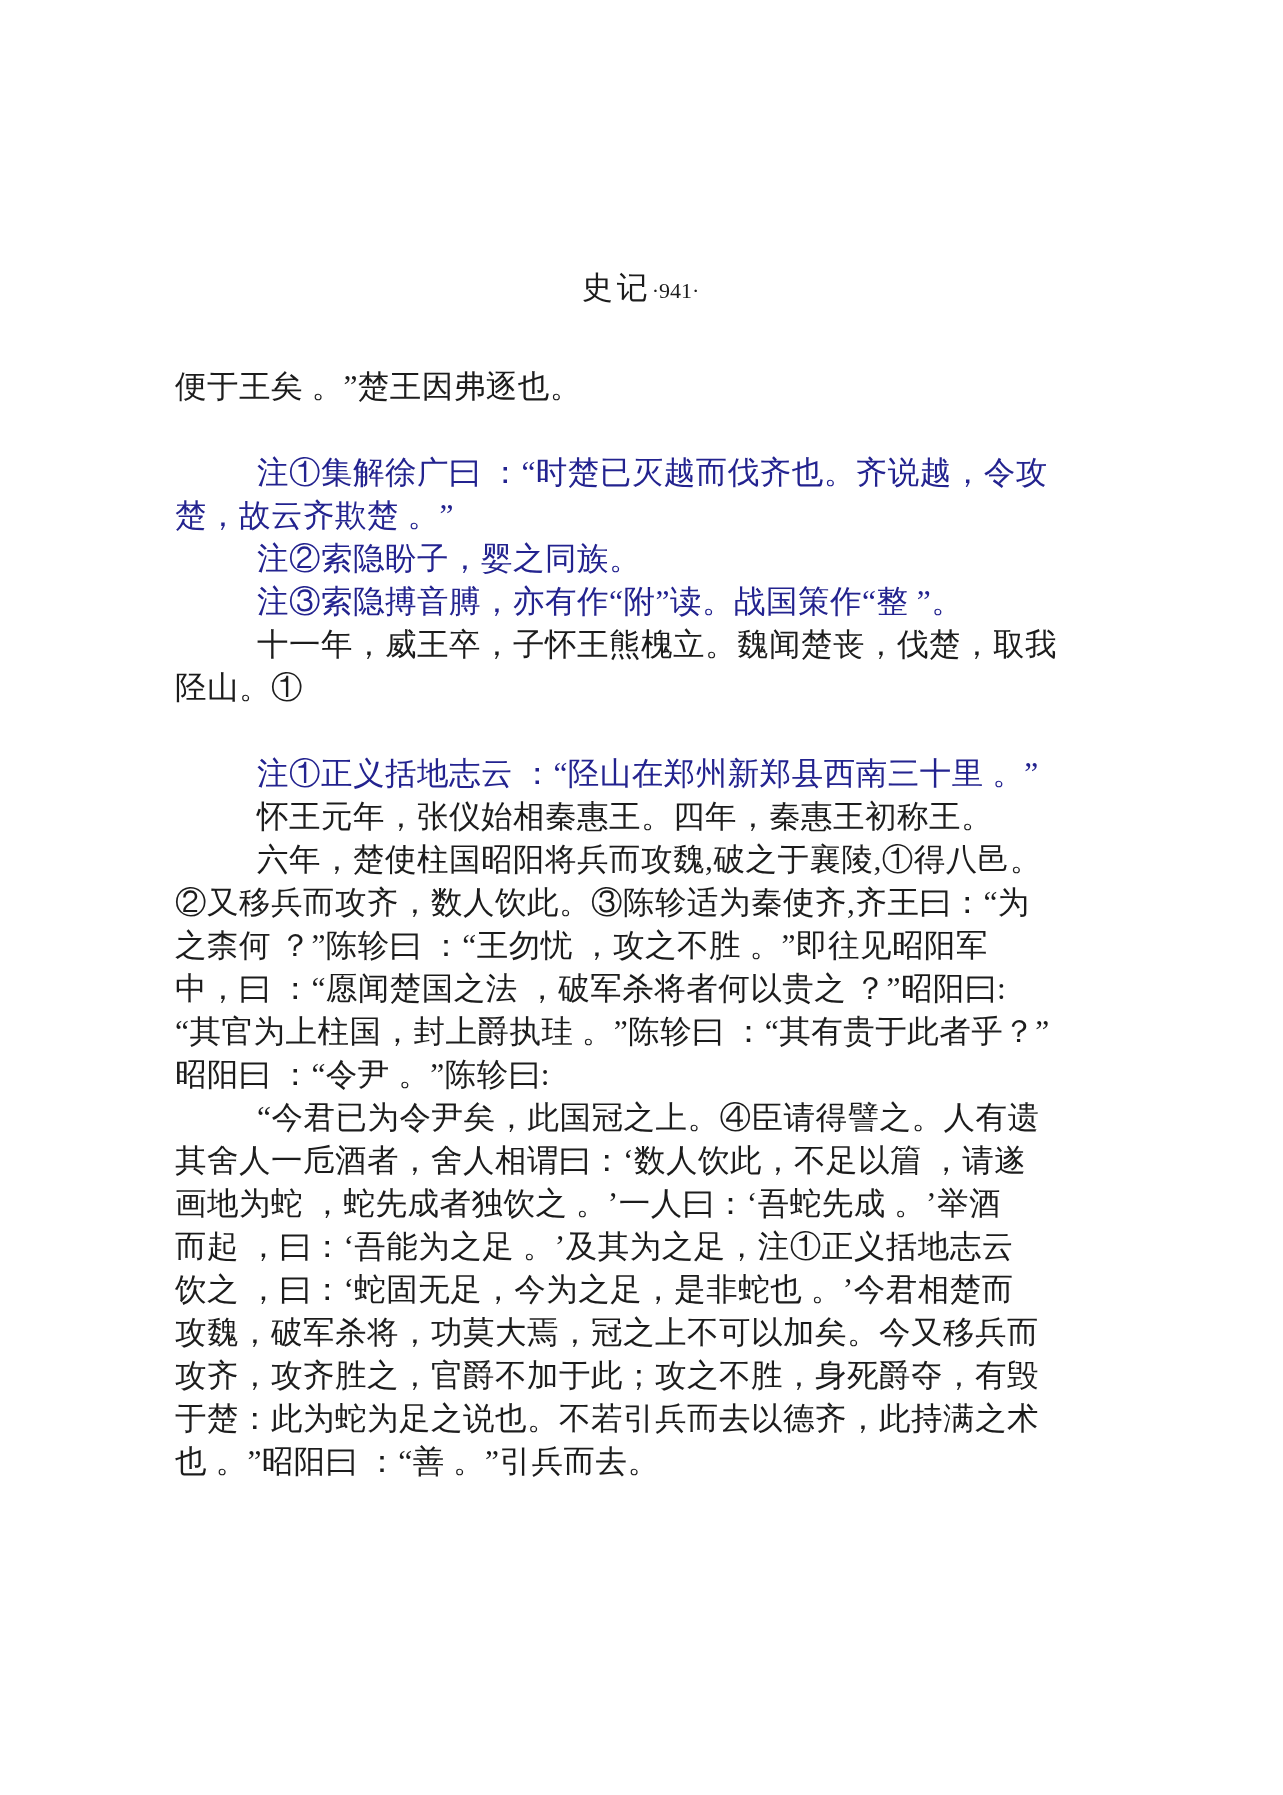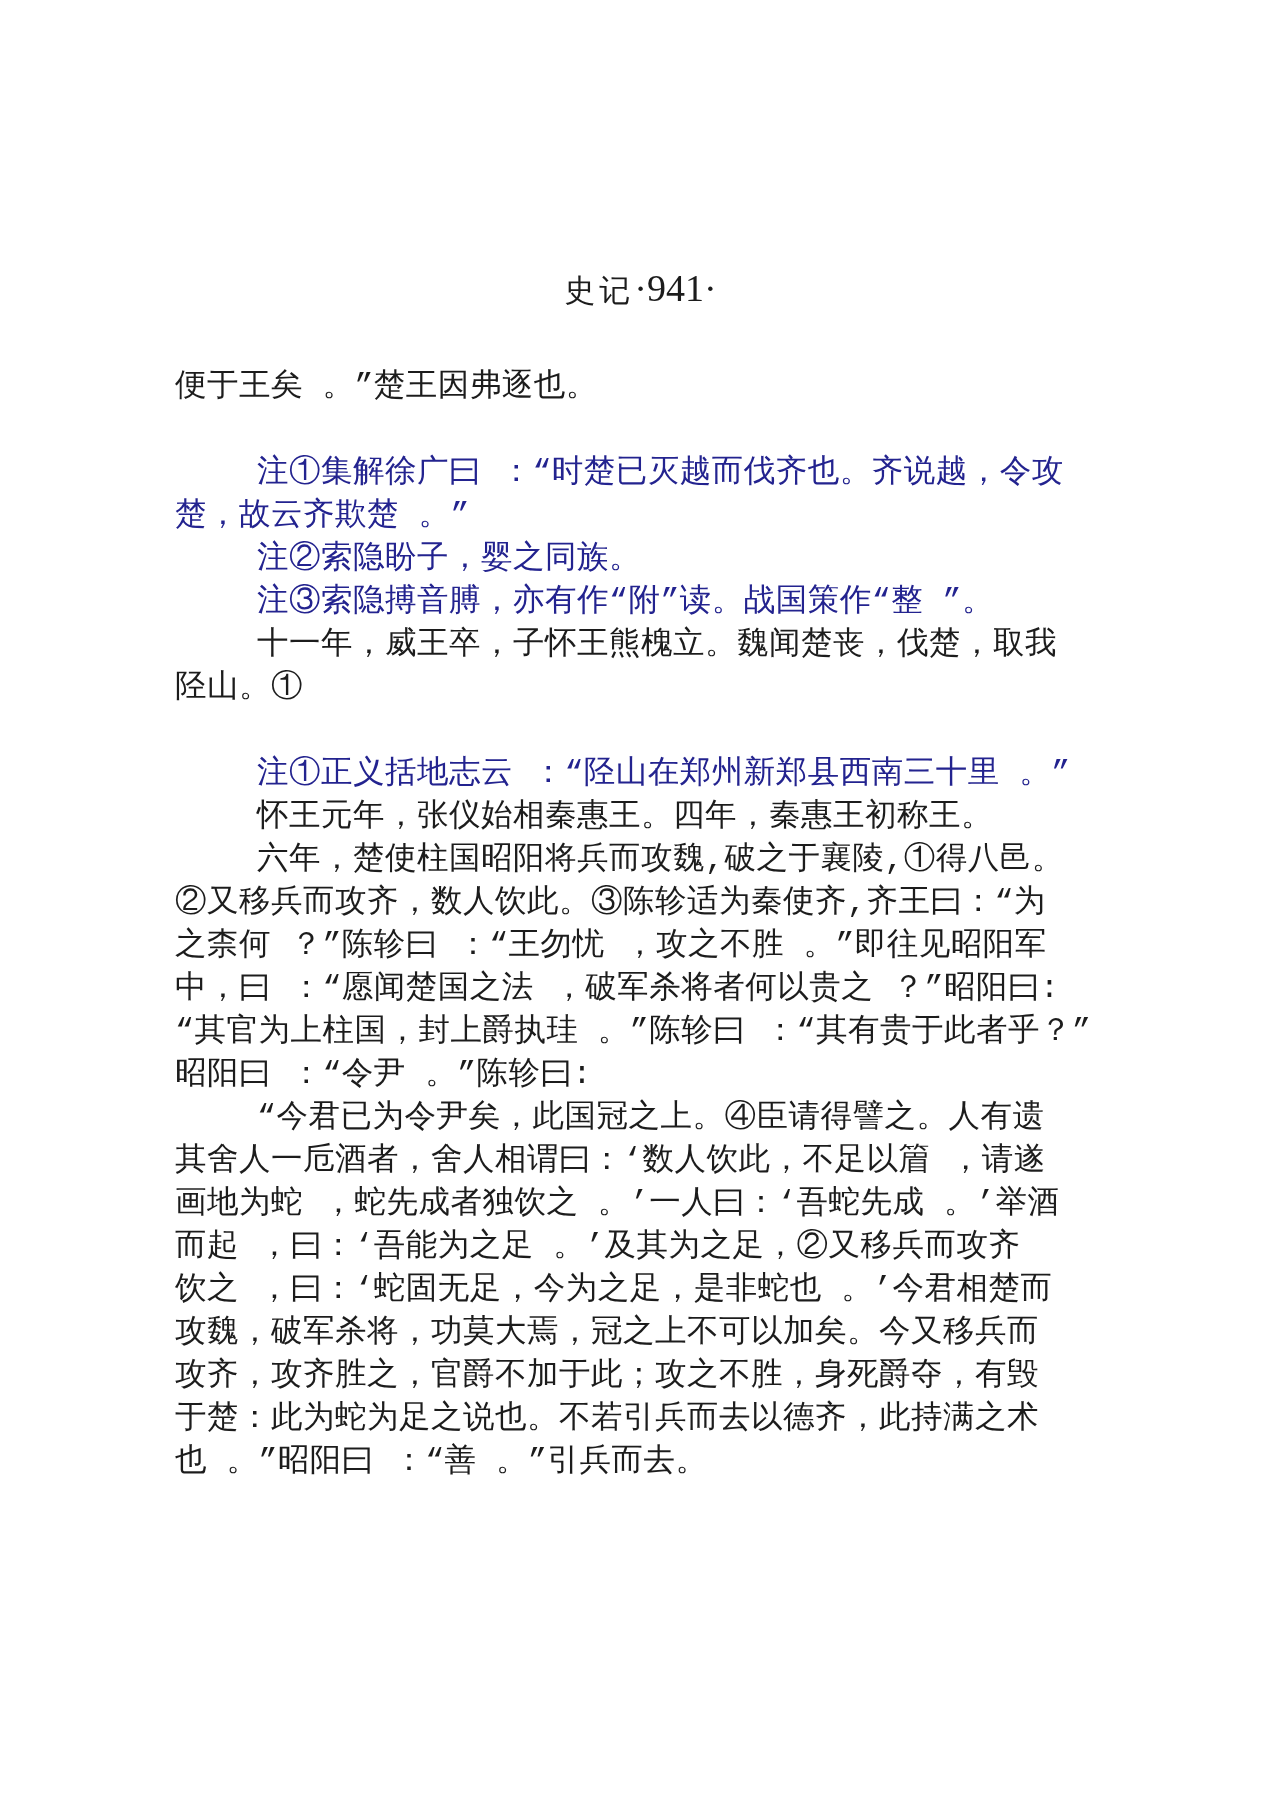--- a/index.html
+++ b/index.html
@@ -28,27 +28,26 @@
     align-items:baseline;
     font-size:31px;
     line-height:32px;
     margin-bottom:58px;
   }
   .book-title{
     letter-spacing:4px;
     margin-left:-14px; 
   }
   .page-number{
-    font-size:38px;
+    font-size:22px;
     margin-right:58px;
     font-family:"Liberation Serif","DejaVu Serif",serif;
   }
   .body-text{
     font-size:31.5px;
-    font-family:Liberation Mono, monospace;
   }
   .line{
     margin:0;
     padding:0;
     line-height:43px;
     height:43px;
     white-space:nowrap;
     letter-spacing:0.5px;
   }
   .indent{ text-indent:64px; }
@@ -78,21 +77,21 @@
     <p class="line indent">怀王元年，张仪始相秦惠王。四年，秦惠王初称王。</p>
     <p class="line indent">六年，楚使柱国昭阳将兵而攻魏,破之于襄陵,①得八邑。</p>
     <p class="line first-line">②又移兵而攻齐，数人饮此。③陈轸适为秦使齐,齐王曰：“为</p>
     <p class="line first-line">之柰何 ？”陈轸曰 ：“王勿忧 ，攻之不胜 。”即往见昭阳军</p>
     <p class="line first-line">中，曰 ：“愿闻楚国之法 ，破军杀将者何以贵之 ？”昭阳曰:</p>
     <p class="line first-line">“其官为上柱国，封上爵执珪 。”陈轸曰 ：“其有贵于此者乎？”</p>
     <p class="line first-line">昭阳曰 ：“令尹 。”陈轸曰:</p>
     <p class="line indent">“今君已为令尹矣，此国冠之上。④臣请得譬之。人有遗</p>
     <p class="line first-line">其舍人一卮酒者，舍人相谓曰：‘数人饮此，不足以篃 ，请遂</p>
     <p class="line first-line">画地为蛇 ，蛇先成者独饮之 。’一人曰：‘吾蛇先成 。’举酒</p>
-    <p class="line first-line">而起 ，曰：‘吾能为之足 。’及其为之足，②又移兵而攻齐</p>
+    <p class="line first-line">而起 ，曰：‘吾能为之足 。’及其为之足，注①正义括地志云</p>
     <p class="line first-line">饮之 ，曰：‘蛇固无足，今为之足，是非蛇也 。’今君相楚而</p>
     <p class="line first-line">攻魏，破军杀将，功莫大焉，冠之上不可以加矣。今又移兵而</p>
     <p class="line first-line">攻齐，攻齐胜之，官爵不加于此；攻之不胜，身死爵夺，有毁</p>
     <p class="line first-line">于楚：此为蛇为足之说也。不若引兵而去以德齐，此持满之术</p>
     <p class="line first-line">也 。”昭阳曰 ：“善 。”引兵而去。</p>
   </div>
 
 </div>
 
 </body></html>

